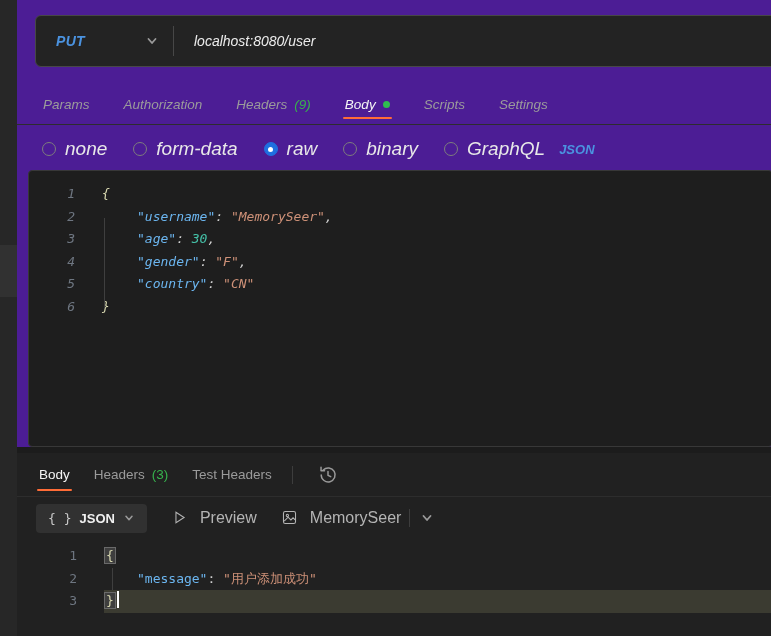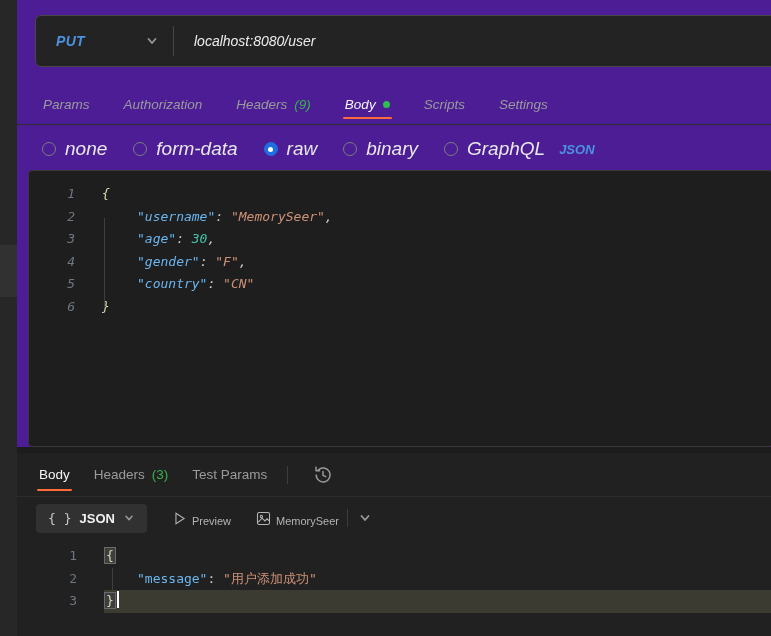--- a/index.html
+++ b/index.html
@@ -79,21 +79,21 @@
   .vdivider { width:1px; height:18px; background:#3d3d3d; flex:none; }
   #resp-tabs .vdivider { margin-left:-4px; }
   .icon-btn { display:flex; align-items:center; justify-content:center; cursor:pointer; }
 
   #resp-toolbar { position:absolute; top:44px; left:0; right:0; height:42px; display:flex;
     align-items:center; padding-left:19px; gap:24px; }
   #format-chip { display:flex; align-items:center; gap:8px; background:#313131;
     border-radius:4px; height:29px; padding:0 12px; cursor:pointer; }
   #braces-glyph { color:#c9c9c9; font-family:"DejaVu Sans Mono", monospace; font-size:13px; }
   #format-label { color:#f0f0f0; font-size:13px; font-weight:700; }
-  .tool-btn { display:flex; align-items:flex-end; gap:4px; color:#b4b4b4; font-size:11px;
+  .tool-btn { display:flex; align-items:flex-start; gap:12px; color:#b4b4b4; font-size:16px;
     cursor:pointer; }
   .tool-icon { stroke:#b4b4b4; fill:none; stroke-width:1.5; }
   #toolbar-divider { margin-left:-16px; }
   #toolbar-chevron { margin-left:-14px; }
 
   #resp-editor { position:absolute; top:86px; left:0; right:0; bottom:0; padding-top:6px; }
   #resp-editor .gutter { width:60px; }
   #resp-editor .line-content { margin-left:27px; }
 </style>
 </head>
@@ -196,21 +196,21 @@
 
   <div class="tab-row" id="resp-tabs">
     <div class="tab active">
       <span>Body</span>
     </div>
     <div class="tab">
       <span>Headers</span>
       <span class="count">(3)</span>
     </div>
     <div class="tab">
-      <span>Test Params</span>
+      <span>Test Headers</span>
     </div>
     <div class="vdivider"></div>
     <div class="icon-btn">
       <svg width="22" height="22" viewBox="0 0 24 24" fill="none" stroke="#9a9a9a" stroke-width="1.6" stroke-linecap="round" stroke-linejoin="round">
         <path d="M4.6 12a7.6 7.6 0 1 0 2.2-5.4"></path>
         <polyline points="4.4,3.6 4.4,7.4 8.2,7.4"></polyline>
         <polyline points="12,8.2 12,12.4 15,13.8"></polyline>
       </svg>
     </div>
   </div>

